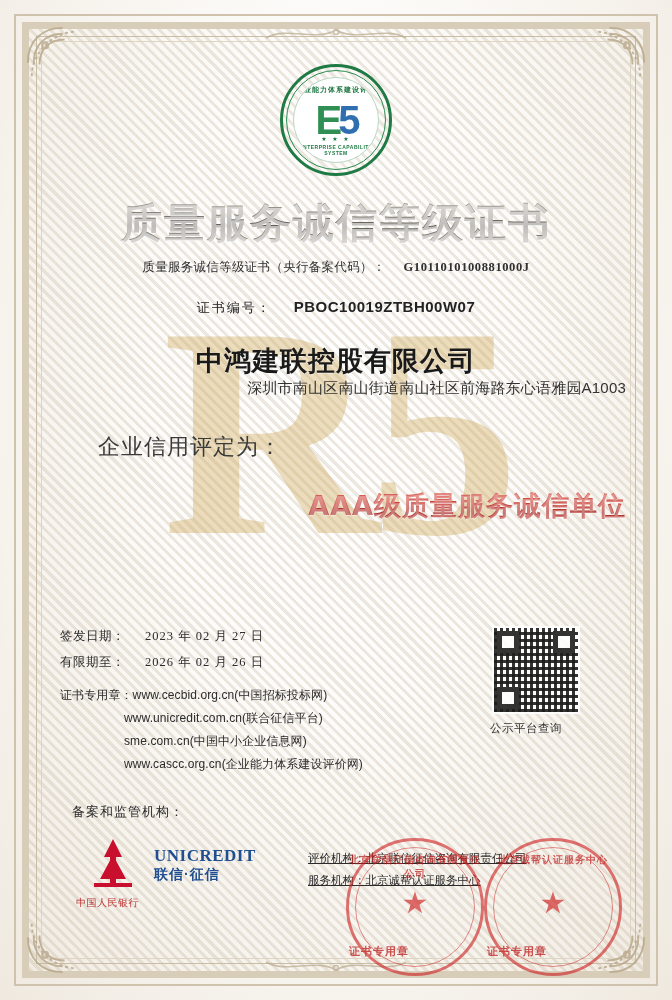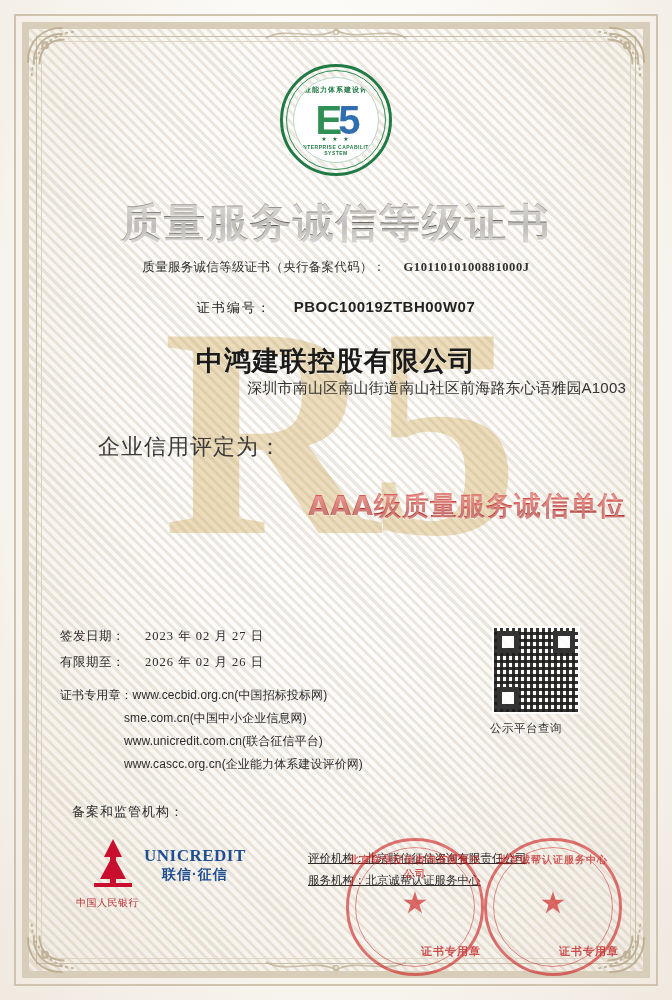--- a/index.html
+++ b/index.html
@@ -338,23 +338,22 @@
     letter-spacing: 1px;
     z-index: 3;
   }
 
   .unicredit {
     position: absolute;
     left: 36px;
     top: 785px;
     display: flex;
     align-items: center;
-    gap: 0;
-    z-index: 3;
-    text-align: center;
+    gap: 10px;
+    z-index: 3;
   }
   .uc-mark { width: 62px; height: 62px; position: relative; }
   .uc-mark svg { width: 100%; height: 100%; }
   .uc-text { line-height: 1.25; }
   .uc-en {
     font-family: "Liberation Serif", serif;
     font-size: 17px;
     font-weight: bold;
     color: #1f4f91;
     letter-spacing: 0.5px;
@@ -413,22 +412,22 @@
     position: absolute;
     left: 0; right: 0; top: 12px;
     text-align: center;
     font-size: 10px;
     color: rgba(190,25,25,0.85);
     letter-spacing: 1px;
     font-weight: bold;
   }
   .stamp .bottom-text {
     position: absolute;
-    left: 16px; right: 0; bottom: 14px;
-    text-align: right;
+    left: 0; right: 0; bottom: 14px;
+    text-align: left;
     font-size: 11px;
     color: rgba(190,25,25,0.9);
     letter-spacing: 1px;
     font-weight: bold;
   }
   .stamp-1 { left: 300px; top: 790px; }
   .stamp-2 { left: 438px; top: 790px; }
 </style>
 </head>
 <body>
@@ -539,24 +538,24 @@
       </div>
       <div class="row">
         <span class="label">有限期至：</span><span class="val">2026 年 02 月 26 日</span>
       </div>
 
       <div class="links">
         <div class="lrow">
           <span>证书专用章：</span><span class="url">www.cecbid.org.cn</span><span>(中国招标投标网)</span>
         </div>
         <div class="lrow indent">
-          <span class="url">sme.com.cn</span><span>(中国中小企业信息网)</span>
+          <span class="url">www.unicredit.com.cn</span><span>(联合征信平台)</span>
         </div>
         <div class="lrow indent">
-          <span class="url">www.unicredit.com.cn</span><span>(联合征信平台)</span>
+          <span class="url">sme.com.cn</span><span>(中国中小企业信息网)</span>
         </div>
         <div class="lrow indent">
           <span class="url">www.cascc.org.cn</span><span>(企业能力体系建设评价网)</span>
         </div>
       </div>
     </div>
 
     <div class="qr-wrap">
       <div class="qr">
           <div class="qr-eye3"></div>

